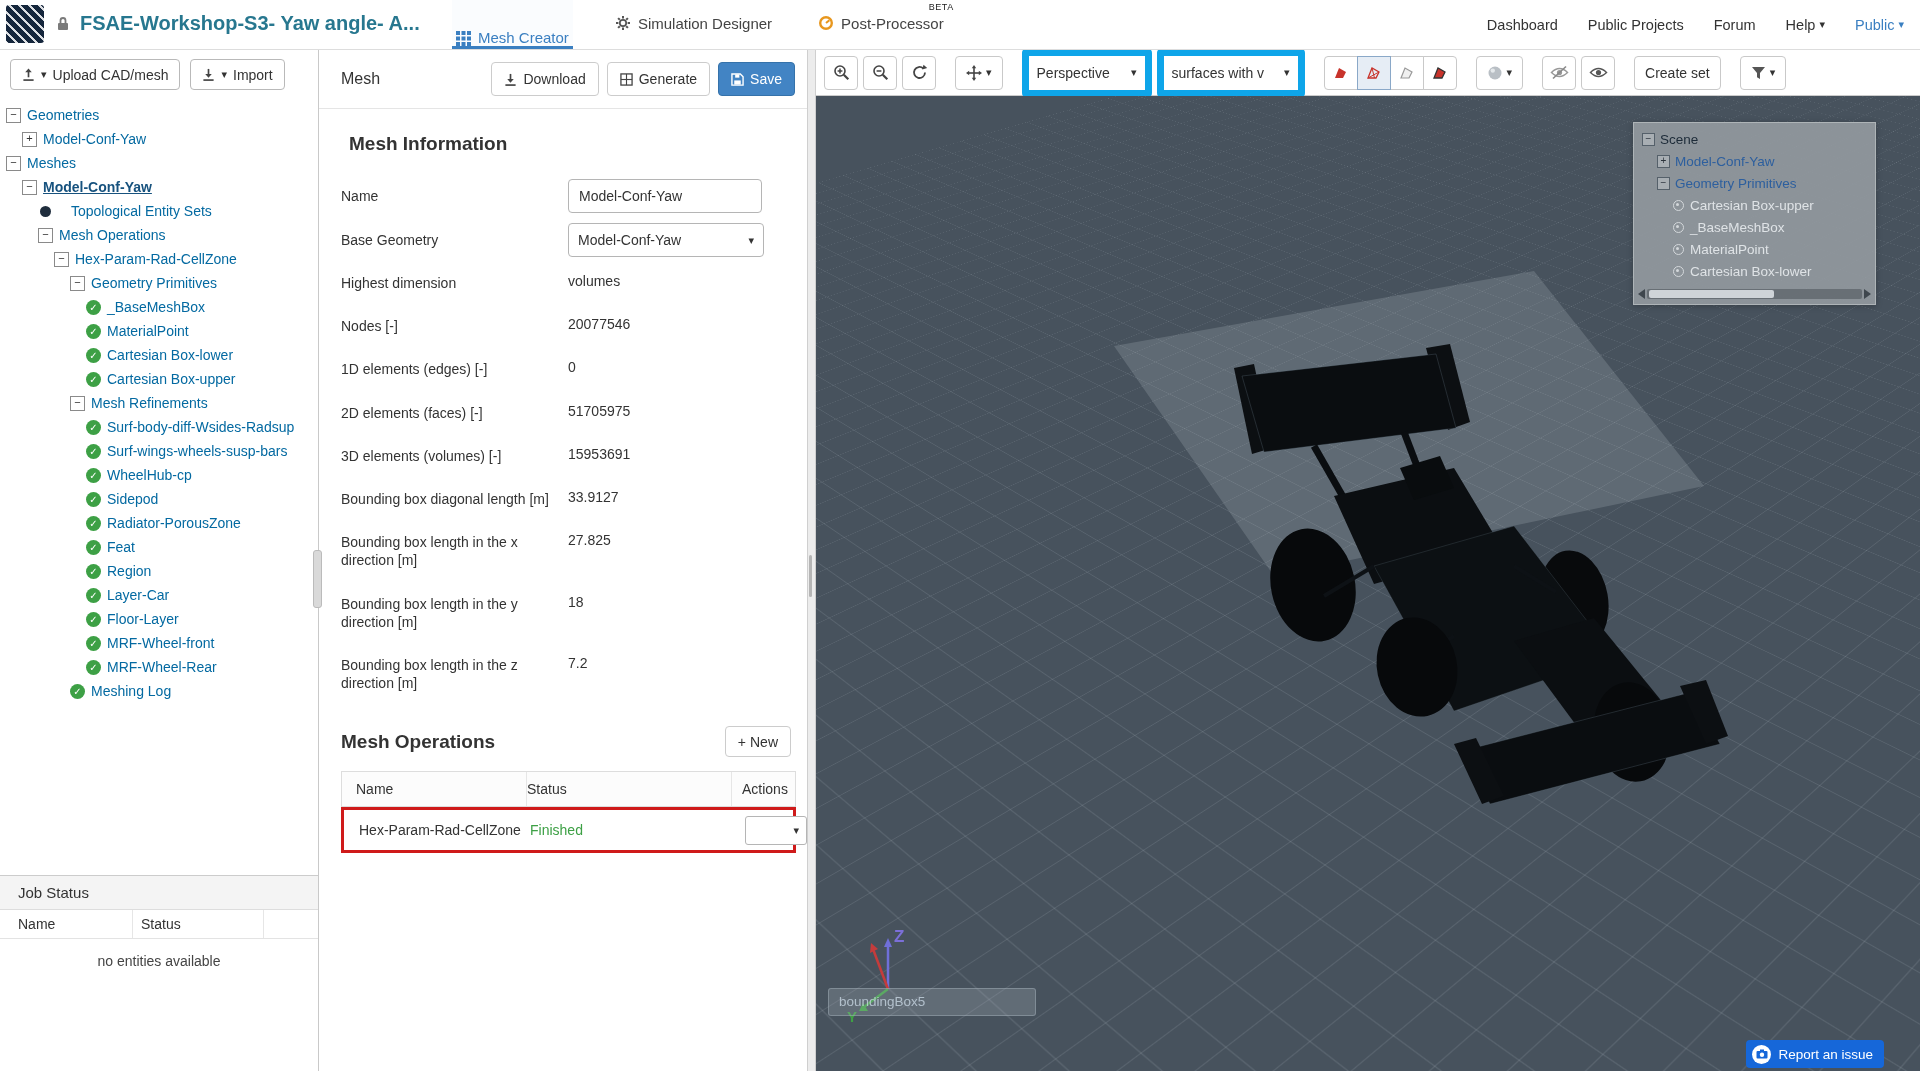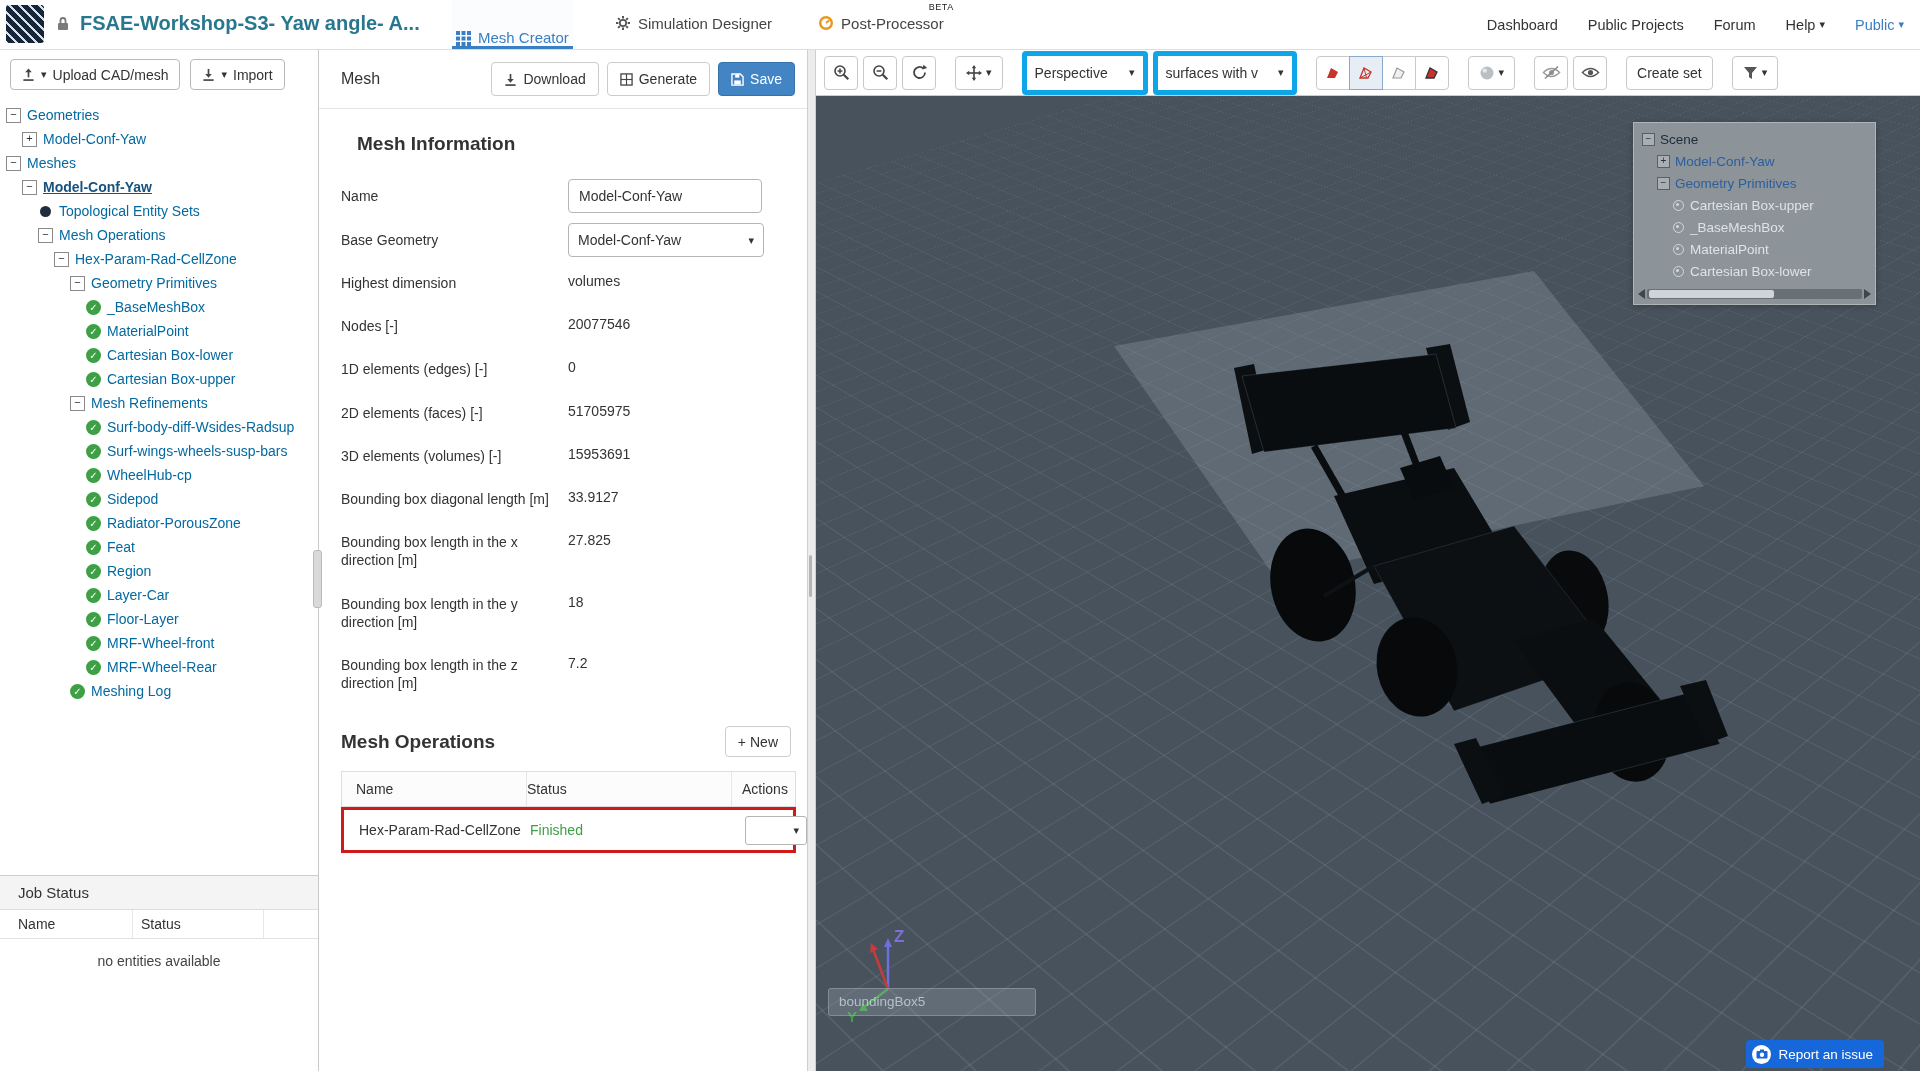--- a/index.html
+++ b/index.html
@@ -47,21 +47,21 @@
   .job-empty{text-align:center;font-size:14px;color:#444;padding-top:14px;}
   
   .panel{position:absolute;left:319px;top:50px;bottom:0;width:488px;background:#fff;z-index:10;}
   .panel-head{height:58px;border-bottom:1px solid #e5e5e5;display:flex;align-items:center;padding:0 12px 0 22px;}
   .p-title{font-size:16px;color:#333;}
   .head-btns{margin-left:auto;display:flex;gap:8px;}
   .btn{display:flex;align-items:center;gap:6px;height:34px;padding:0 12px;border:1px solid #ccc;border-radius:4px;
        background:#fff;font-size:14px;color:#333;cursor:pointer;font-family:inherit;}
   .btn-primary{background:#4284c4;border-color:#3572aa;color:#fff;}
   .panel-body{padding:16px 16px 0 22px;}
-  .section-h{font-size:19px;font-weight:bold;color:#333;margin:8px 16px 24px;}
+  .section-h{font-size:19px;font-weight:bold;color:#333;margin:8px 8px 24px;}
   .f-row{display:flex;margin-bottom:24px;align-items:flex-start;}
   .f-row.ctrl{margin-bottom:10px;align-items:center;}
   .f-label{width:227px;flex:0 0 227px;font-size:14px;color:#333;line-height:1.3;padding-top:1px;}
   .f-static{font-size:14px;color:#333;}
   .f-input{width:172px;height:32px;border:1px solid #b5b5b5;border-radius:4px;padding:0 10px;
            font-size:14px;color:#333;font-family:inherit;}
   .f-select{width:176px;height:32px;border:1px solid #b5b5b5;border-radius:4px;background:#fff;display:flex;
             align-items:center;justify-content:space-between;padding:0 9px;font-size:14px;cursor:pointer;}
   .sec-row{display:flex;align-items:center;margin:34px 0 14px;}
   .btn-new{margin-left:auto;display:flex;align-items:center;gap:4px;height:31px;padding:0 12px;
@@ -84,21 +84,21 @@
            border-left:1px solid #cfcfcf;border-right:1px solid #cfcfcf;z-index:25;}
   .div-grip{position:absolute;left:1px;top:505px;width:3px;height:42px;background:#b5b5b5;border-radius:2px;}
   
   .viewport{position:absolute;left:814px;top:50px;right:0;bottom:0;}
   .vp-toolbar{height:45px;background:#fff;border-bottom:1px solid #ccc;display:flex;align-items:center;
               gap:5px;padding:0 10px;}
   .vbtn{width:34px;height:34px;border:1px solid #c9c9c9;border-radius:4px;background:#fff;display:flex;
         align-items:center;justify-content:center;gap:4px;cursor:pointer;padding:0;font-family:inherit;}
   .vbtn-wide{width:auto;padding:0 10px;font-size:14px;color:#333;}
   .sep-l{margin-left:14px;}
-  .vsel{height:34px;border:5px solid #0ea5e9;border-radius:4px;background:#fff;display:flex;align-items:center;
+  .vsel{height:34px;border:7px solid #0ea5e9;border-radius:4px;background:#fff;display:flex;align-items:center;
         justify-content:space-between;padding:0 8px;font-size:14px;color:#333;cursor:pointer;}
   .vsel .trunc{overflow:hidden;white-space:nowrap;max-width:92px;}
   .vsel.proj{width:100px;}
   .vsel.surf{width:118px;}
   .vgroup{display:flex;margin-left:14px;}
   .vgroup .vbtn{border-radius:0;margin-left:-1px;}
   .vgroup .vbtn:first-child{border-radius:4px 0 0 4px;margin-left:0;}
   .vgroup .vbtn:last-child{border-radius:0 4px 4px 0;}
   .vbtn.pressed{background:#e6edf5;border-color:#8aa8c8;position:relative;z-index:2;}
   
@@ -249,21 +249,21 @@
         <span class="tree-label">Model-Conf-Yaw</span>
       </div>
       <div class="tree-row" style="padding-left: 6px;">
         <span class="expander">−</span>
         <span class="tree-label">Meshes</span>
       </div>
       <div class="tree-row" style="padding-left: 22px;">
         <span class="expander">−</span>
         <span class="tree-label sel">Model-Conf-Yaw</span>
       </div>
-      <div class="tree-row" style="padding-left: 38px;">
+      <div class="tree-row" style="padding-left: 38px; gap: 12px;">
         <span class="circle-ic"></span>
         <span class="tree-label">Topological Entity Sets</span>
       </div>
       <div class="tree-row" style="padding-left: 38px;">
         <span class="expander">−</span>
         <span class="tree-label">Mesh Operations</span>
       </div>
       <div class="tree-row" style="padding-left: 54px;">
         <span class="expander">−</span>
         <span class="tree-label">Hex-Param-Rad-CellZone</span>

